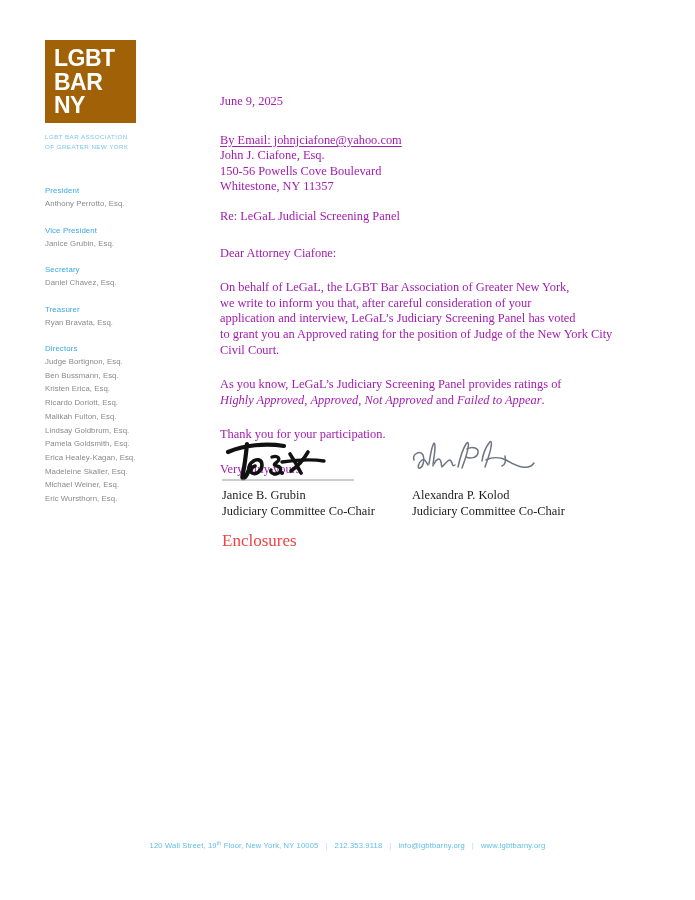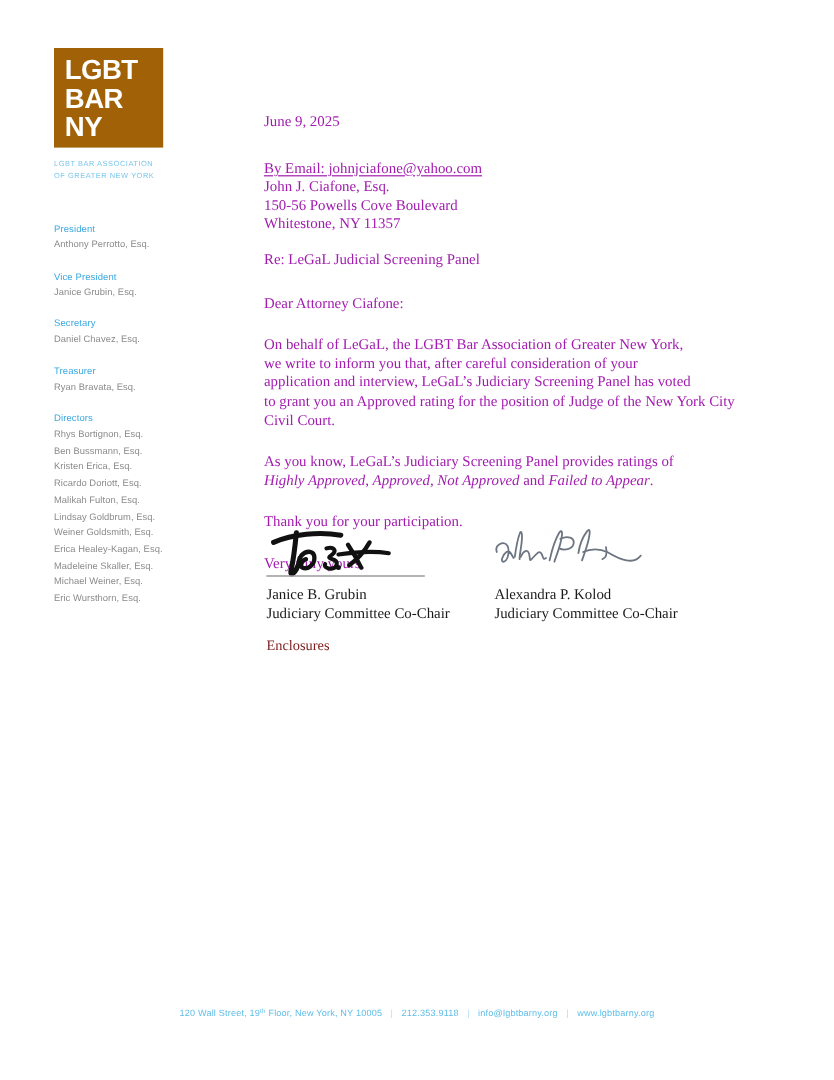--- a/index.html
+++ b/index.html
@@ -120,22 +120,22 @@
   #sig-col-right { left: 190px; width: 200px; }
   .sig-glyph { height: 45px; position: relative; }
   .sig-names { position: absolute; top: 48px; left: 2px; }
   .sig-names .line { white-space: nowrap; }
 
   #enclosures-line {
     position: absolute;
     left: 222px;
     top: 531px;
     font-family: "Liberation Serif", serif;
-    font-size: 12px;
-    color: #7f1d1d;
+    font-size: 17px;
+    color: #ef4444;
     white-space: nowrap;
   }
 
   
   #footer {
     position: absolute;
     left: 0;
     top: 840px;
     width: 695px;
     text-align: center;
@@ -189,27 +189,27 @@
       <div class="officer-name">Daniel Chavez, Esq.</div>
     </div>
 
     <div class="officer-group">
       <div class="officer-role">Treasurer</div>
       <div class="officer-name">Ryan Bravata, Esq.</div>
     </div>
 
     <div class="officer-group" id="directors-group">
       <div class="officer-role">Directors</div>
-      <div class="officer-name">Rhys Bortignon, Esq.</div>
+      <div class="officer-name">Judge Bortignon, Esq.</div>
       <div class="officer-name">Ben Bussmann, Esq.</div>
       <div class="officer-name">Kristen Erica, Esq.</div>
       <div class="officer-name">Ricardo Doriott, Esq.</div>
       <div class="officer-name">Malikah Fulton, Esq.</div>
       <div class="officer-name">Lindsay Goldbrum, Esq.</div>
-      <div class="officer-name">Weiner Goldsmith, Esq.</div>
+      <div class="officer-name">Pamela Goldsmith, Esq.</div>
       <div class="officer-name">Erica Healey-Kagan, Esq.</div>
       <div class="officer-name">Madeleine Skaller, Esq.</div>
       <div class="officer-name">Michael Weiner, Esq.</div>
       <div class="officer-name">Eric Wursthorn, Esq.</div>
     </div>
 
   </div>
 </div>
 
 <div id="letter-body">

